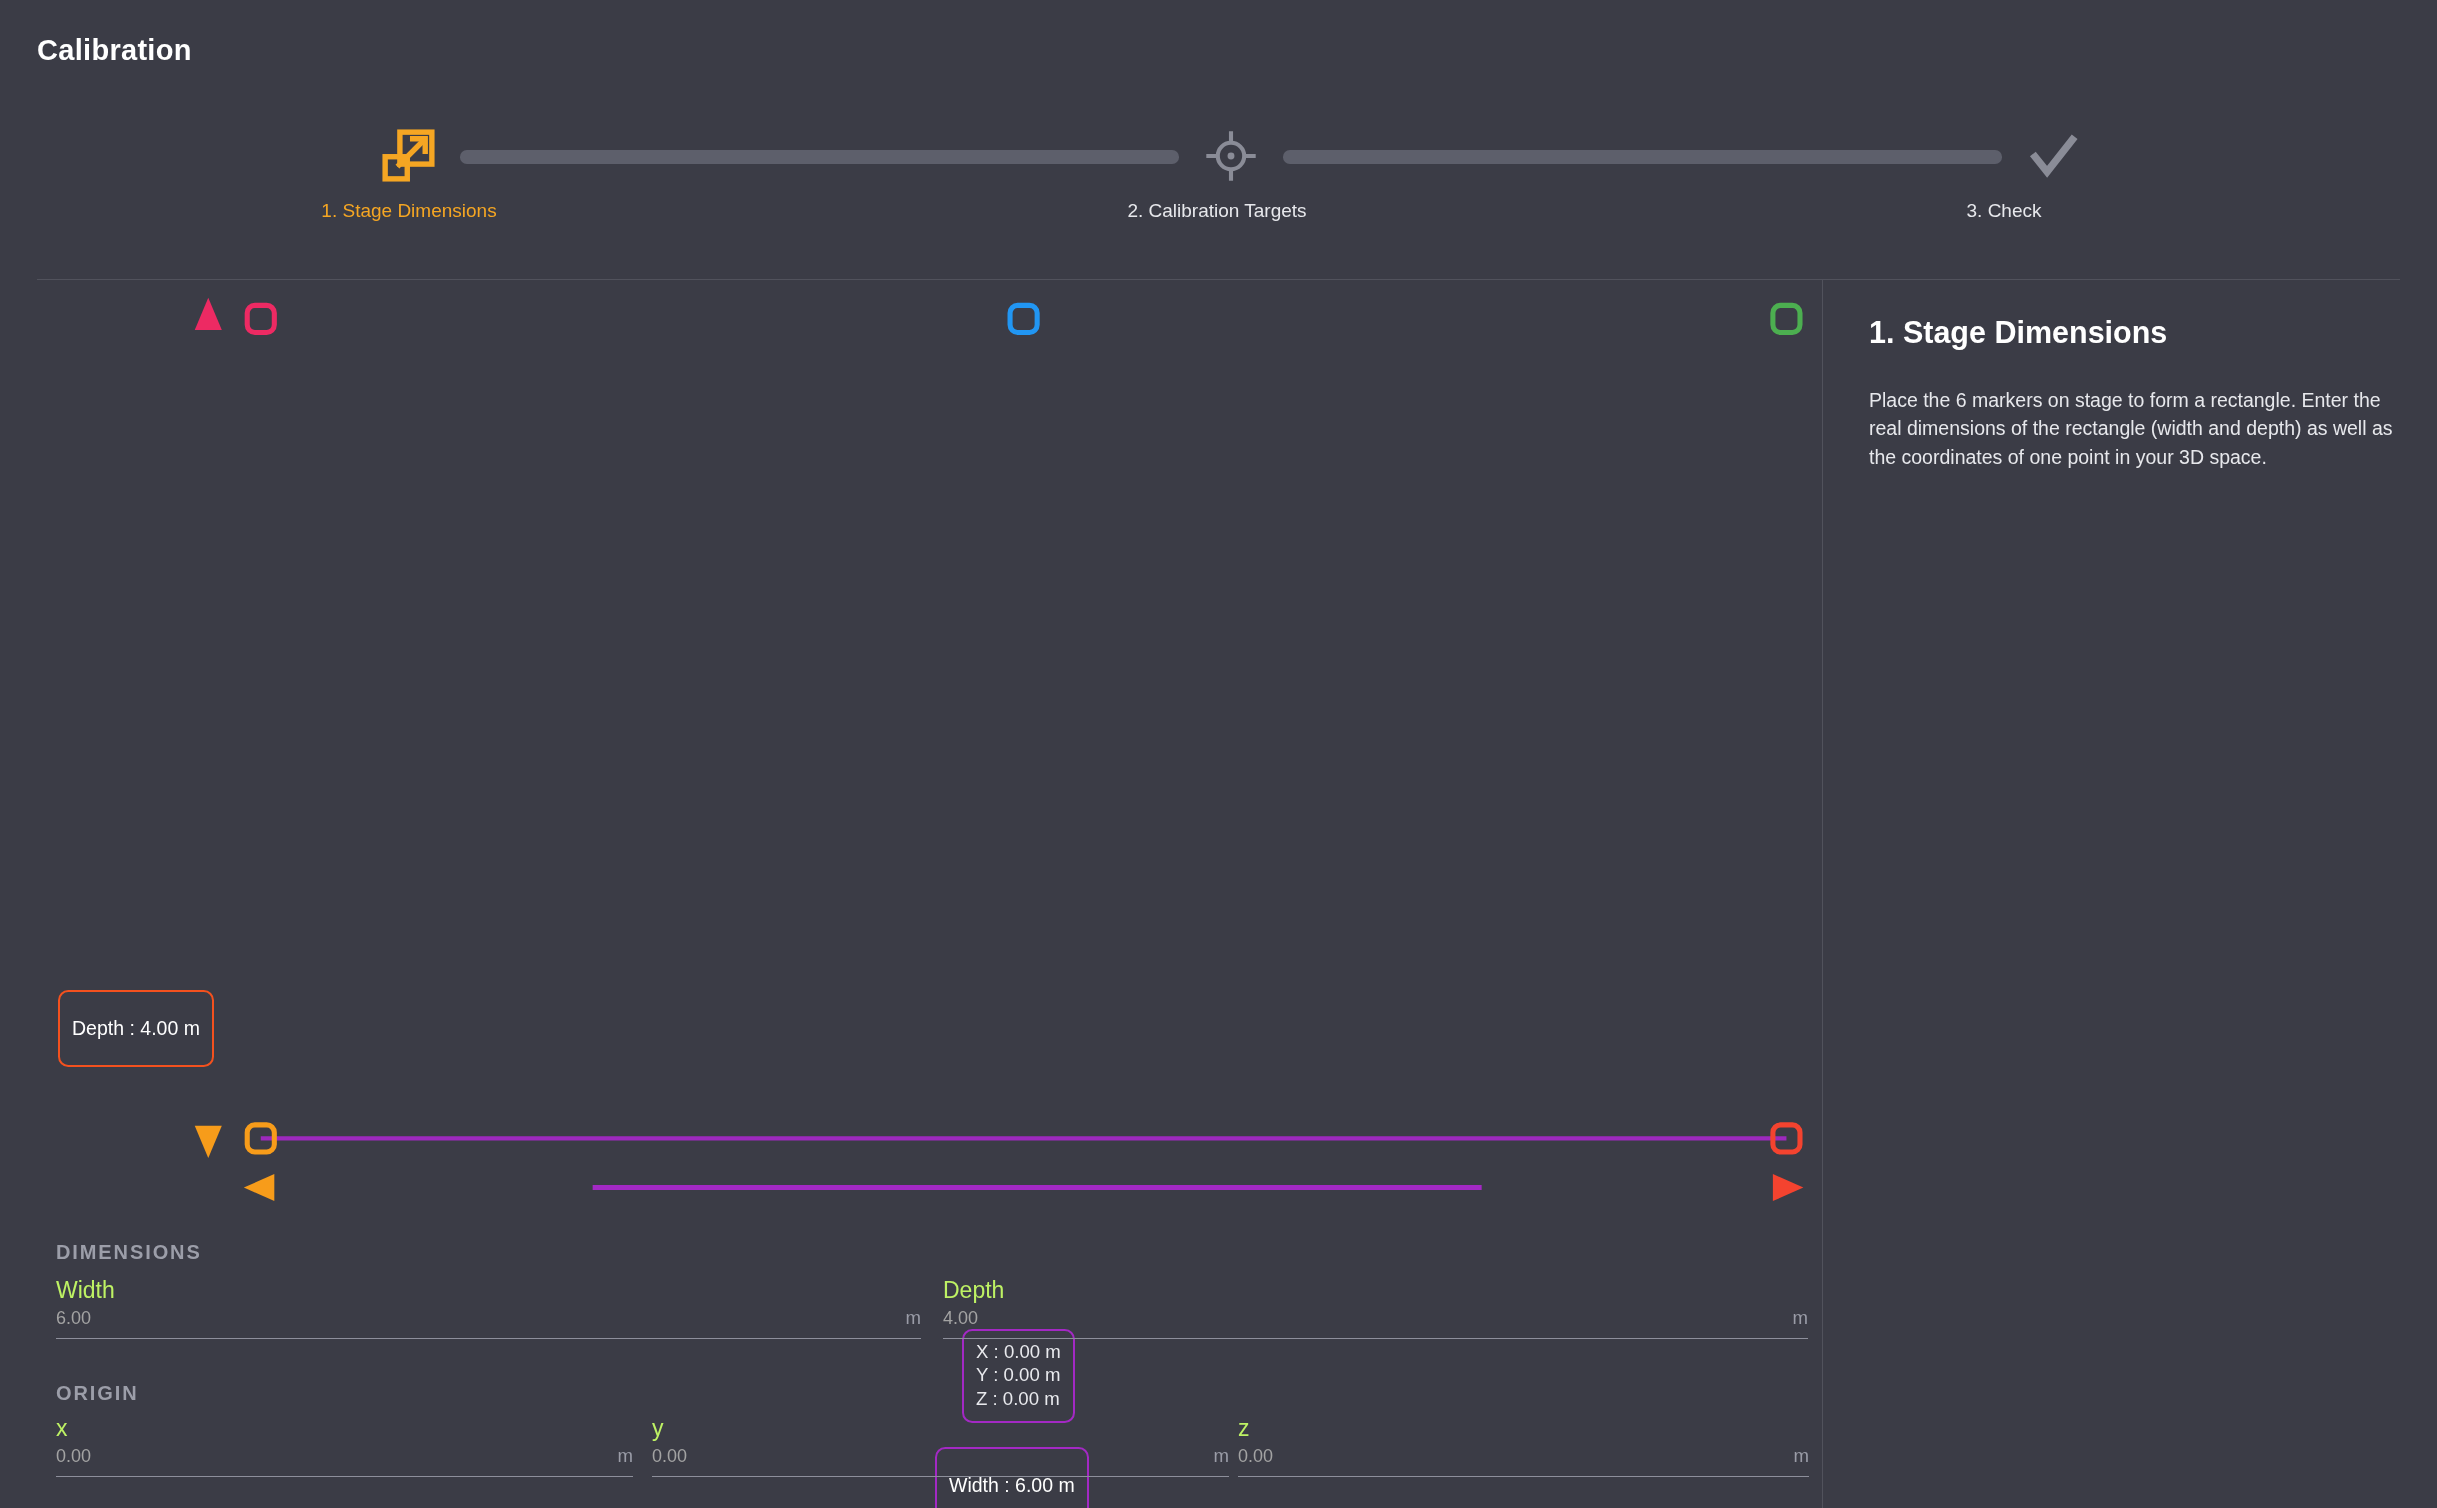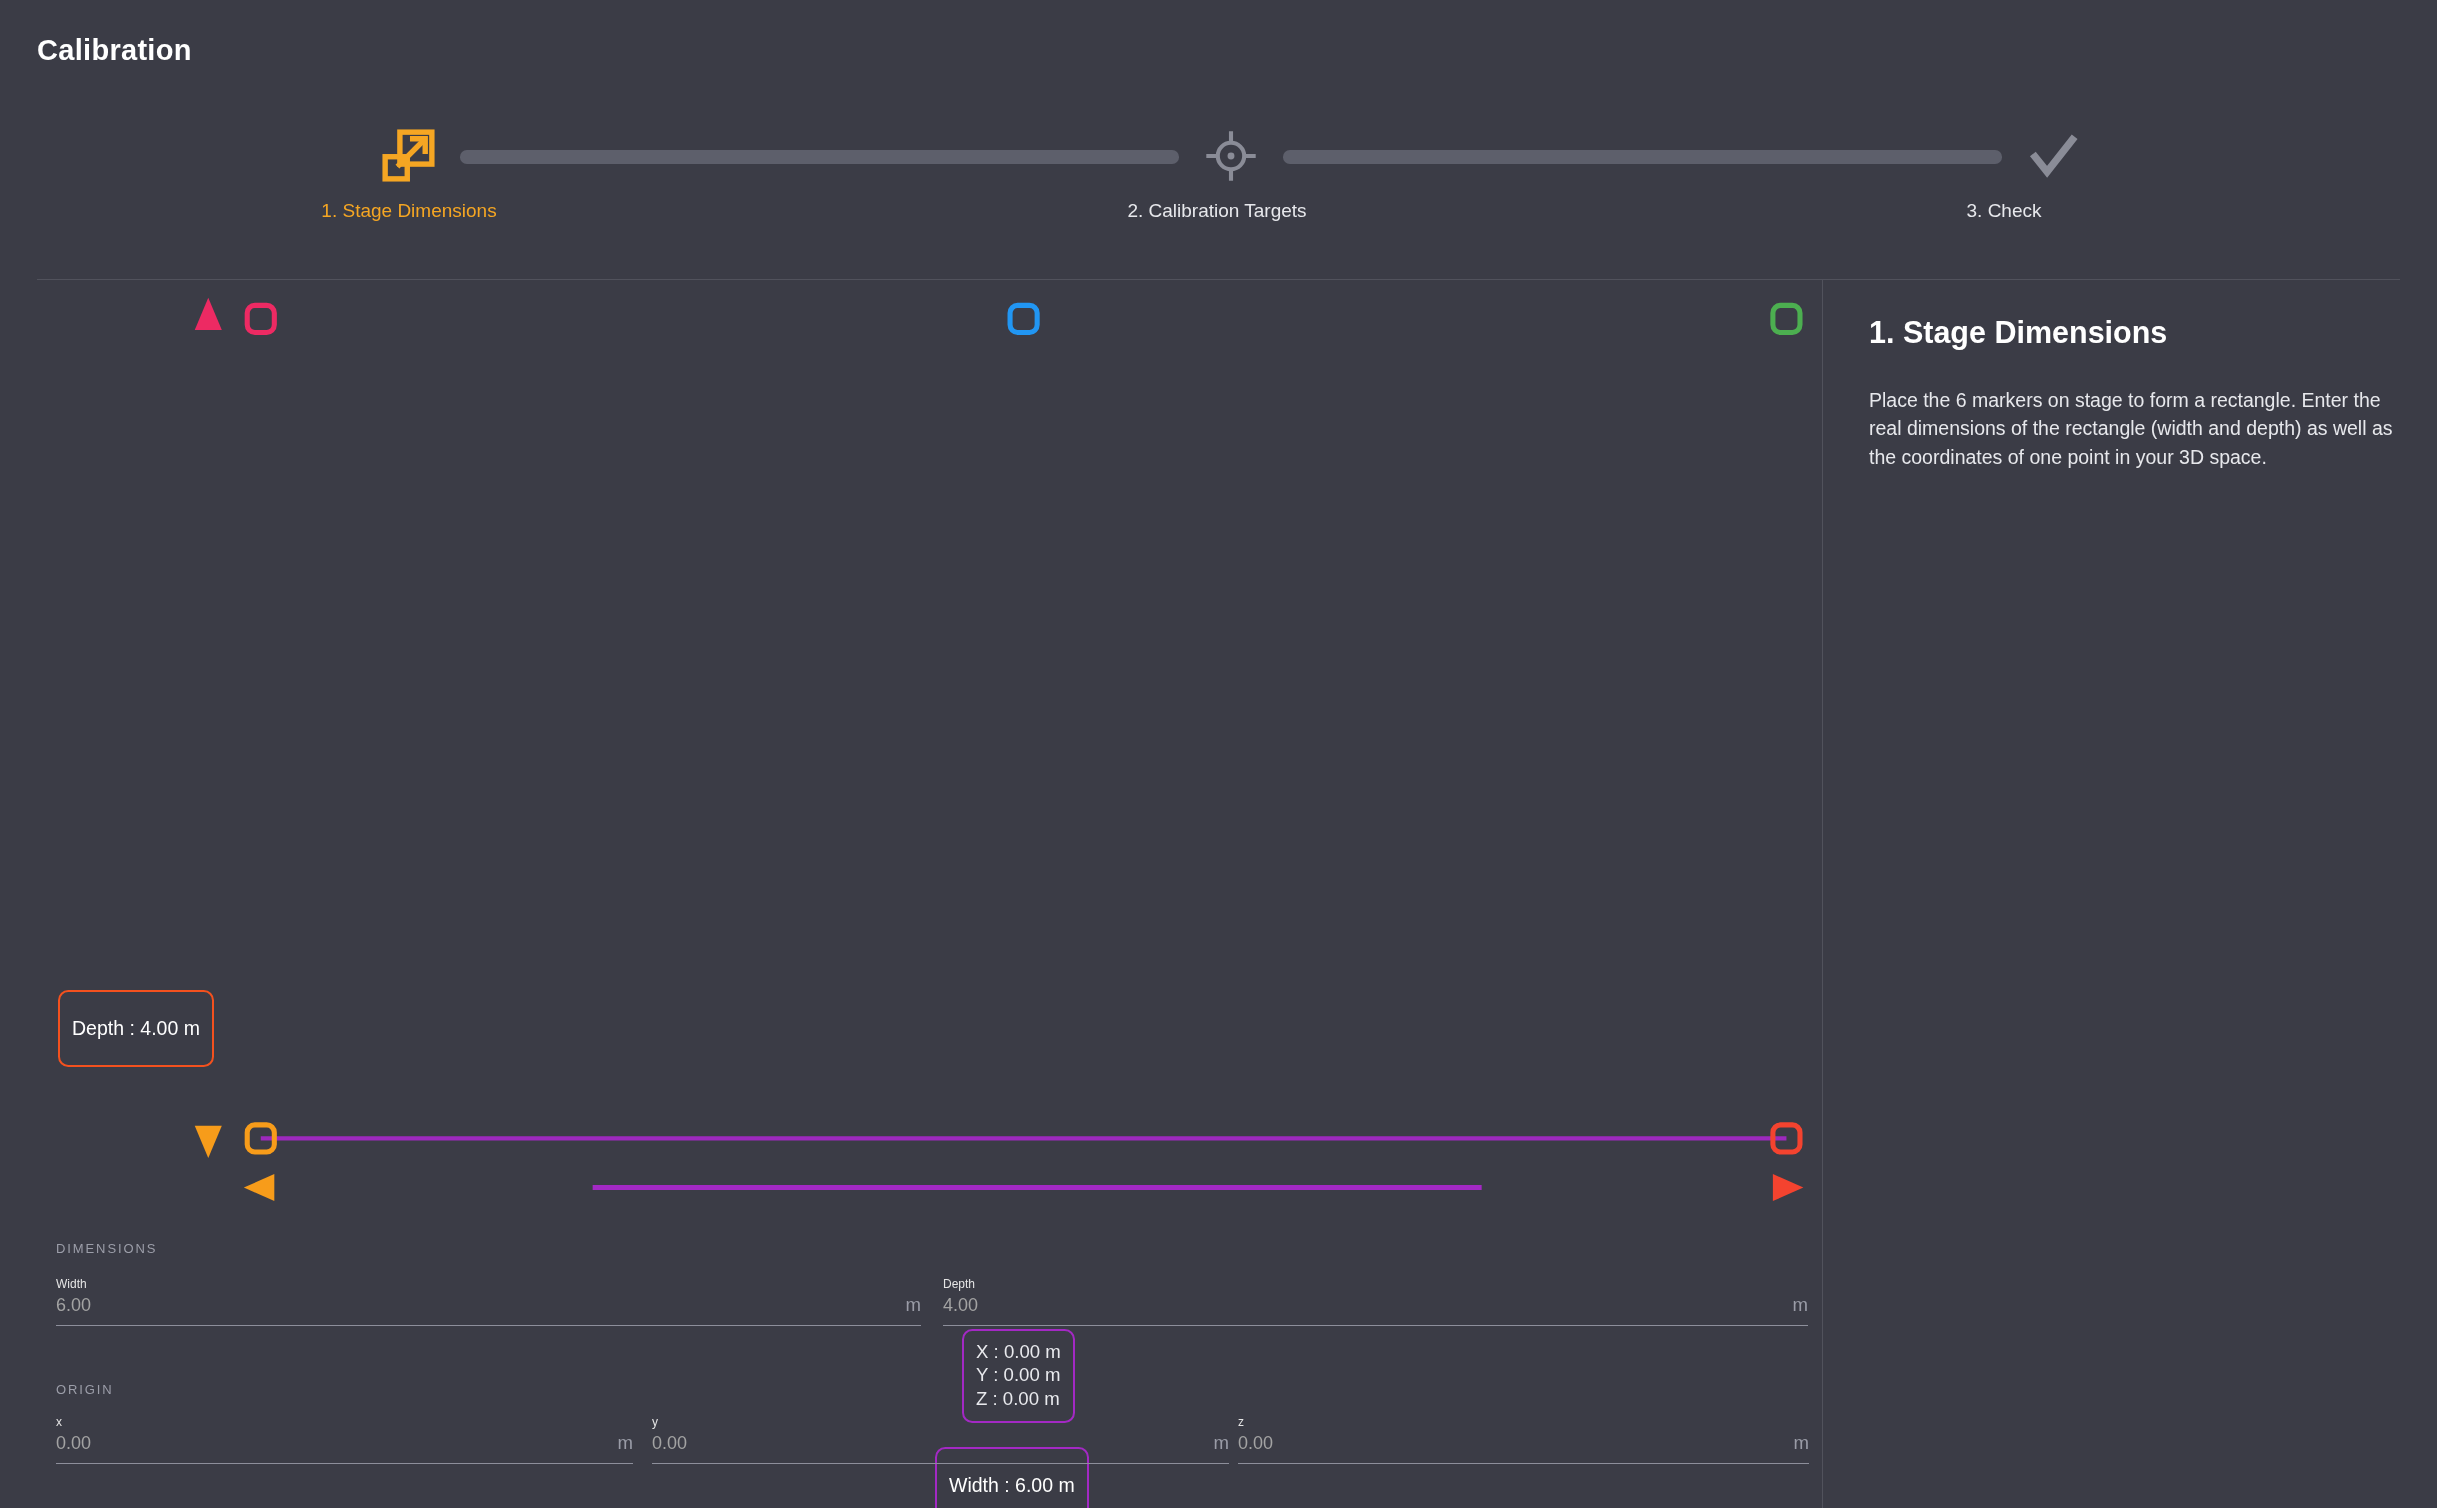--- a/index.html
+++ b/index.html
@@ -57,28 +57,28 @@
     line-height: 1.28;
   }
   .tag.depth  { border: 2.5px solid #f4511e; left: 58px;  top: 711px; }
   .tag.width  { border: 2.5px solid #a329c4; left: 935px; top: 1168px; }
   .tag.origin { border: 2.5px solid #a329c4; left: 962px; top: 1050px; padding: 8.5px 12px 10.2px; }
   .tag.origin div { font-size: 18.6px; color: #e9eaee; }
 
   
   .form { position: absolute; left: 0; top: 1219px; width: 1822px; height: 289px; }
   .section-label {
-    position: absolute; font-size: 13px; font-weight: normal;
+    position: absolute; font-size: 20px; font-weight: bold;
     letter-spacing: 1.9px; color: #9c9ea9;
   }
   .sec-dimensions { left: 56px; top: 22px; }
   .sec-origin     { left: 56px; top: 163px; }
 
   .field { position: absolute; }
-  .field .flabel { font-size: 12px; color: #e5e5e5; margin-bottom: 2.5px; }
+  .field .flabel { font-size: 23px; color: #bef264; margin-bottom: 2.5px; }
   .field .frow {
     display: flex; align-items: baseline; justify-content: space-between;
     border-bottom: 1.7px solid #8d8f9b; padding-bottom: 9.3px;
   }
   .field .fval { font-size: 18px; color: #a3a3a3; }
   .field .funit { font-size: 18.6px; color: #9a9ca7; }
 
   .f-width { left: 56px; top: 58px;  width: 865px; }
   .f-depth { left: 943px; top: 58px; width: 865px; }
   .f-x { left: 56px;  top: 196px; width: 577px; }

